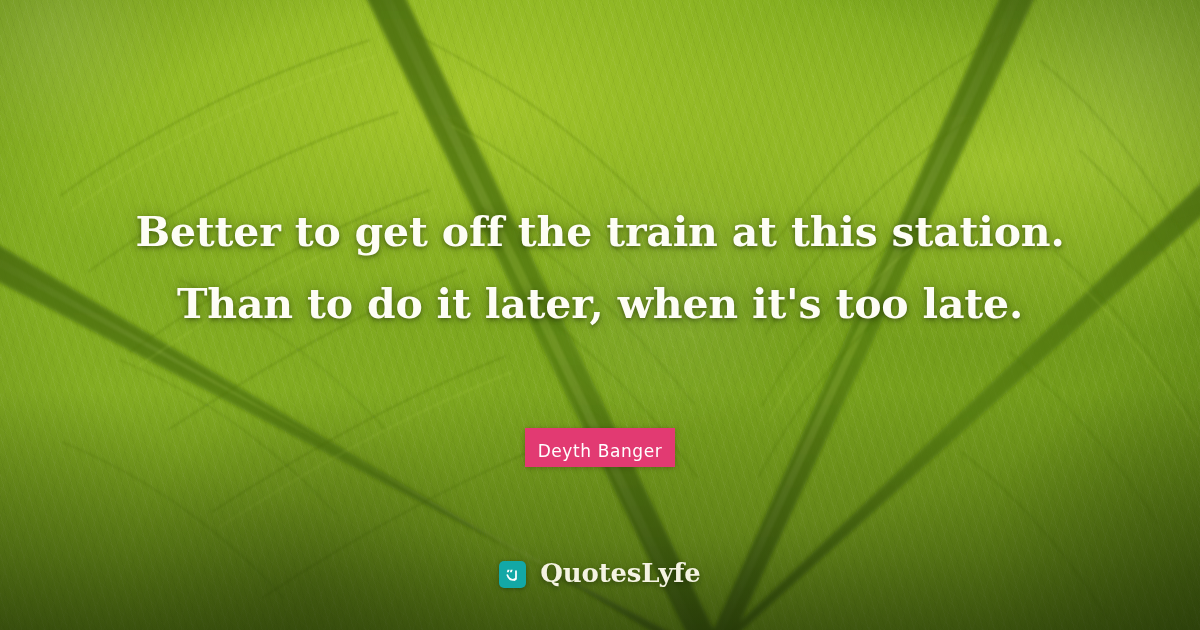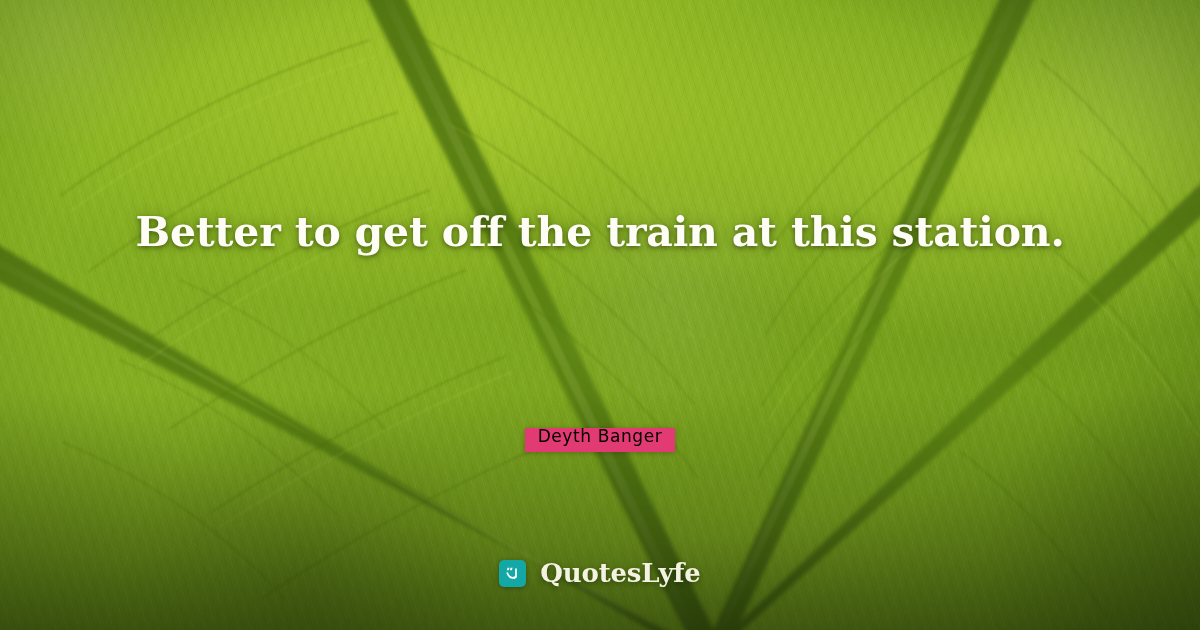--- a/index.html
+++ b/index.html
@@ -125,38 +125,38 @@
     position: absolute;
     left: 0;
     right: 0;
     top: 428px;
     text-align: center;
   }
 
   .author-chip {
     display: inline-block;
     background: #e23a72;
-    color: #000000;
+    color: #ffffff;
     font-family: "DejaVu Sans", "Liberation Sans", sans-serif;
     font-size: 17px;
     font-weight: normal;
     letter-spacing: .6px;
-    padding: 0 13px 6px;
+    padding: 15px 13px 6px;
     line-height: 1.05;
     box-shadow: 0 1px 5px rgba(20,34,5,.30);
   }
 
   
   .brand {
     position: absolute;
     left: 0;
     right: 0;
     top: 558px;
     display: flex;
-    align-items: center;
+    align-items: flex-end;
     justify-content: center;
     gap: 14px;
   }
 
   .brand-mark {
     width: 27px;
     height: 27px;
     border-radius: 5px;
     background: #13a8a6;
     display: flex;
@@ -258,20 +258,21 @@
         <path d="M 1060 266 C 1116 316 1162 374 1198 436" stroke-width="1.4"></path>
       </g>
     </svg>
 
     <div class="leaf-mottle"></div>
     <div class="leaf-vignette"></div>
   </div>
 
   <div class="quote-block">
     <div class="quote-line">Better to get off the train at this station.</div>
+    <div class="quote-line">Than to do it later, when it's too late.</div>
   </div>
 
   <div class="author-wrap">
     <span class="author-chip">Deyth Banger</span>
   </div>
 
   <div class="brand">
     <span class="brand-mark">
       <svg width="20" height="20" viewBox="0 0 24 24" aria-hidden="true">
 

